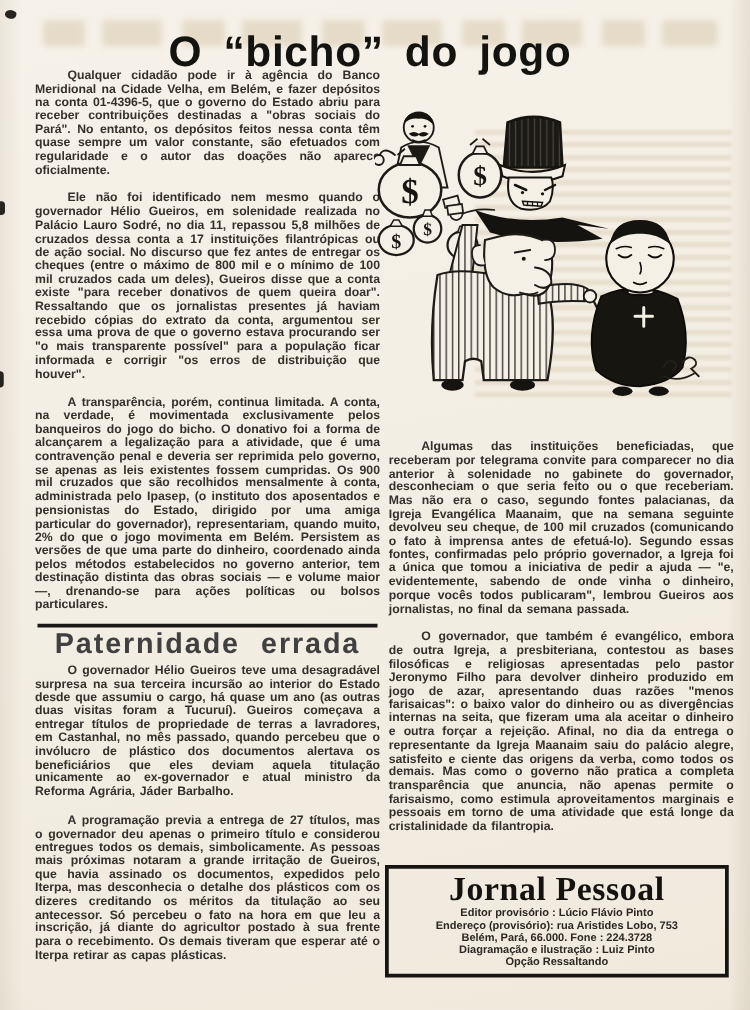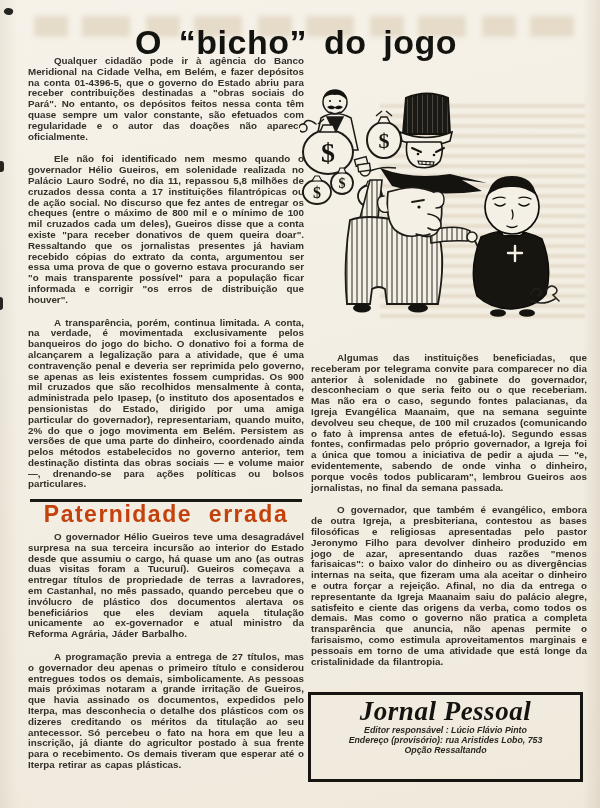--- a/index.html
+++ b/index.html
@@ -19,25 +19,25 @@
   .ghost-par{top:104px;left:380px;width:205px;height:220px;opacity:.35;filter:blur(1.2px);
     background:repeating-linear-gradient(180deg, rgba(196,175,140,.8) 0 4px, rgba(0,0,0,0) 4px 10px);}
   .page-title{position:absolute;top:0;left:0;right:8px;text-align:center;
     font-size:34px;font-weight:bold;color:#131310;letter-spacing:.5px;word-spacing:7px;}
   .col{position:absolute;width:276px;font-size:9.8px;line-height:10.8px;font-weight:bold;
     text-align:justify;color:#34302b;word-spacing:1px;}
   .col p{margin:12px 0 9px 0;text-indent:26px;}
   .col-left{left:28px;top:44px;}
   .col-right{left:311px;top:341px;}
   .divider{border:0;border-top:3px solid #1b1916;margin:2px 2px 7px 2px;}
-  .h2-title{font-size:23px;font-weight:bold;text-align:center;color:#c2410c;
+  .h2-title{font-size:23px;font-weight:bold;text-align:center;color:#404040;
     margin:0 0 10px 0;letter-spacing:1.5px;word-spacing:9px;}
   .cartoon{position:absolute;left:300px;top:88px;width:290px;height:250px;}
   .masthead{position:absolute;left:308px;top:692px;width:269px;height:84px;
-    border:3px solid #171511;text-align:center;overflow:hidden;font-style:italic;}
+    border:3px solid #171511;text-align:center;overflow:hidden;}
   .masthead-title{font-family:"Liberation Serif",serif;font-weight:bold;font-size:27px;
     line-height:29px;margin-top:2px;color:#15130f;letter-spacing:.5px;}
   .masthead-line{font-size:8.8px;font-weight:bold;line-height:9.8px;color:#2b2823;}
   .masthead-line:first-of-type{margin-top:3px;}
   .artifact{position:absolute;background:#26241f;pointer-events:none;}
   .a-tl{left:4px;top:8px;width:9px;height:7px;border-radius:60% 40% 55% 45%;transform:rotate(18deg);}
   .a-l1{left:0;top:161px;width:4px;height:11px;border-radius:0 3px 3px 0;}
   .a-l2{left:0;top:297px;width:3px;height:13px;border-radius:0 3px 3px 0;}
   .stain{position:absolute;left:420px;top:560px;width:120px;height:90px;border-radius:50%;
     background:radial-gradient(closest-side, rgba(214,160,150,.12), rgba(0,0,0,0));pointer-events:none;}
@@ -171,20 +171,22 @@
   </g>
 </svg>
 
 <div class="col col-right">
   <p>Algumas das instituições beneficiadas, que receberam por telegrama convite para comparecer no dia anterior à solenidade no gabinete do governador, desconheciam o que seria feito ou o que receberiam. Mas não era o caso, segundo fontes palacianas, da Igreja Evangélica Maanaim, que na semana seguinte devolveu seu cheque, de 100 mil cruzados (comunicando o fato à imprensa antes de efetuá-lo). Segundo essas fontes, confirmadas pelo próprio governador, a Igreja foi a única que tomou a iniciativa de pedir a ajuda — "e, evidentemente, sabendo de onde vinha o dinheiro, porque vocês todos publicaram", lembrou Gueiros aos jornalistas, no final da semana passada.</p>
   <p>O governador, que também é evangélico, embora de outra Igreja, a presbiteriana, contestou as bases filosóficas e religiosas apresentadas pelo pastor Jeronymo Filho para devolver dinheiro produzido em jogo de azar, apresentando duas razões "menos farisaicas": o baixo valor do dinheiro ou as divergências internas na seita, que fizeram uma ala aceitar o dinheiro e outra forçar a rejeição. Afinal, no dia da entrega o representante da Igreja Maanaim saiu do palácio alegre, satisfeito e ciente das origens da verba, como todos os demais. Mas como o governo não pratica a completa transparência que anuncia, não apenas permite o farisaismo, como estimula aproveitamentos marginais e pessoais em torno de uma atividade que está longe da cristalinidade da filantropia.</p>
 </div>
 
 <div class="masthead">
   <div class="masthead-title">Jornal Pessoal</div>
-  <div class="masthead-line">Editor responsável : Lúcio Flávio Pinto</div>
+  <div class="masthead-line">Editor provisório : Lúcio Flávio Pinto</div>
   <div class="masthead-line">Endereço (provisório): rua Aristides Lobo, 753</div>
+  <div class="masthead-line">Belém, Pará, 66.000. Fone : 224.3728</div>
+  <div class="masthead-line">Diagramação e ilustração : Luiz Pinto</div>
   <div class="masthead-line">Opção Ressaltando</div>
 </div>
 
 <div class="artifact a-tl"></div>
 <div class="artifact a-l1"></div>
 <div class="artifact a-l2"></div>
 
 </body></html>

